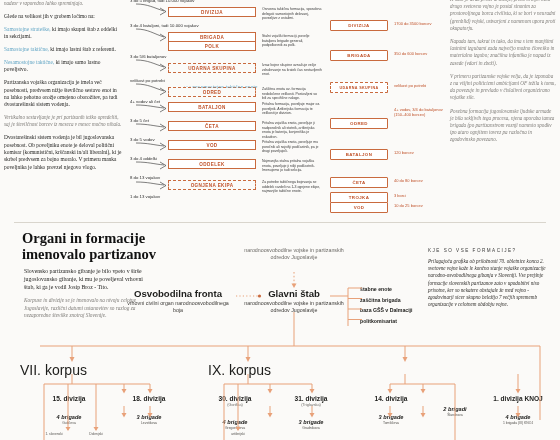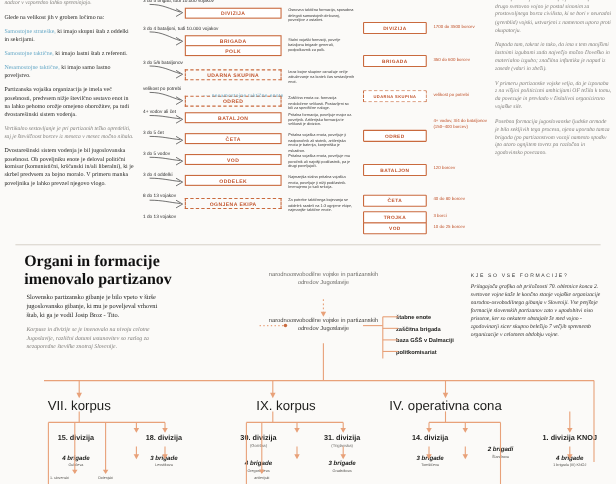--- a/index.html
+++ b/index.html
@@ -94,21 +94,21 @@
   #n-vrhovni{left:236px;top:246px;width:116px;}
   #n-glavni{left:236px;top:288px;width:116px;}
   #n-of{left:124px;top:288px;width:108px;}
 
   .staff-list{position:absolute;left:352px;top:284px;width:96px;}
   .staff-list .si{
     font-size:5.2px;font-weight:700;color:#1d1d1b;
     height:10.5px;line-height:10.5px;padding-left:8px;white-space:nowrap;
   }
 
-  .korps{position:absolute;text-align:center;font-size:12px;color:#1d1d1b;}
+  .korps{position:absolute;text-align:left;font-size:14px;color:#1d1d1b;}
   #k-vii{left:20px;top:362px;width:104px;}
   #k-ix{left:208px;top:362px;width:104px;}
   #k-iv{left:340px;top:362px;width:130px;}
 
   .div-node{position:absolute;text-align:center;}
   .div-node .dh{font-size:6.6px;font-weight:700;color:#1d1d1b;line-height:8px;}
   .div-node .dsub{font-size:3.8px;color:#6c6a66;line-height:5px;}
   .div-node .dbr{font-size:5.6px;font-weight:700;font-style:italic;color:#1d1d1b;line-height:7px;margin-top:11px;}
   .div-node .dbrsub{font-size:3.4px;color:#55534f;line-height:4.4px;}
 
@@ -258,34 +258,38 @@
   <div id="kje">
     <div class="kje-h">KJE SO VSE FORMACIJE?</div>
     <div class="ital" style="font-size:5.1px;line-height:7.2px;color:#2e2c29;">Prilagajoča grafika ob priložnosti 70. obletnice konca 2. svetovne vojne kaže le končno stanje vojaške organizacije narodno-osvobodilnega gibanja v Sloveniji. Vse prejšnje formacije slovenskih partizanov zato v upodobitvi niso prisotne, ker so nekatere obstajale že med vojno - zgodovinarji sicer skupno beležijo 7 večjih sprememb organizacije v celotnem obdobju vojne.</div>
   </div>
 
   <div class="node" id="n-vrhovni">
     <div class="ns">narodnoosvobodilne vojske in partizanskih odredov Jugoslavije</div>
   </div>
 
   <div class="node" id="n-glavni">
+    <div class="nh big">Glavni štab</div>
     <div class="ns dark">narodnoosvobodilne vojske in partizanskih odredov Jugoslavije</div>
   </div>
 
+  <div class="node" id="n-of">
+    <div class="nh big">Osvobodilna fronta</div>
+    <div class="ns dark">vrhovni civilni organ narodnoosvobodilnega boja</div>
+  </div>
 
   <div class="staff-list">
     <div class="si">štabne enote</div>
     <div class="si">zaščitna brigada</div>
     <div class="si">baza GŠŠ v Dalmaciji</div>
     <div class="si">politkomisariat</div>
   </div>
 
   <div class="korps" id="k-vii">VII. korpus</div>
   <div class="korps" id="k-ix">IX. korpus</div>
-  <div class="korps" id="k-iv">IV. operativna cona</div>
 
   <div class="div-node" style="left:30px;top:395px;width:78px;">
     <div class="dh">15. divizija</div>
     <div class="dsub"></div>
     <div class="dbr">4 brigade</div>
     <div class="dbrsub">Gubčeva</div>
   </div>
   <div class="div-node" style="left:110px;top:395px;width:78px;">
     <div class="dh">18. divizija</div>
     <div class="dsub"></div>

